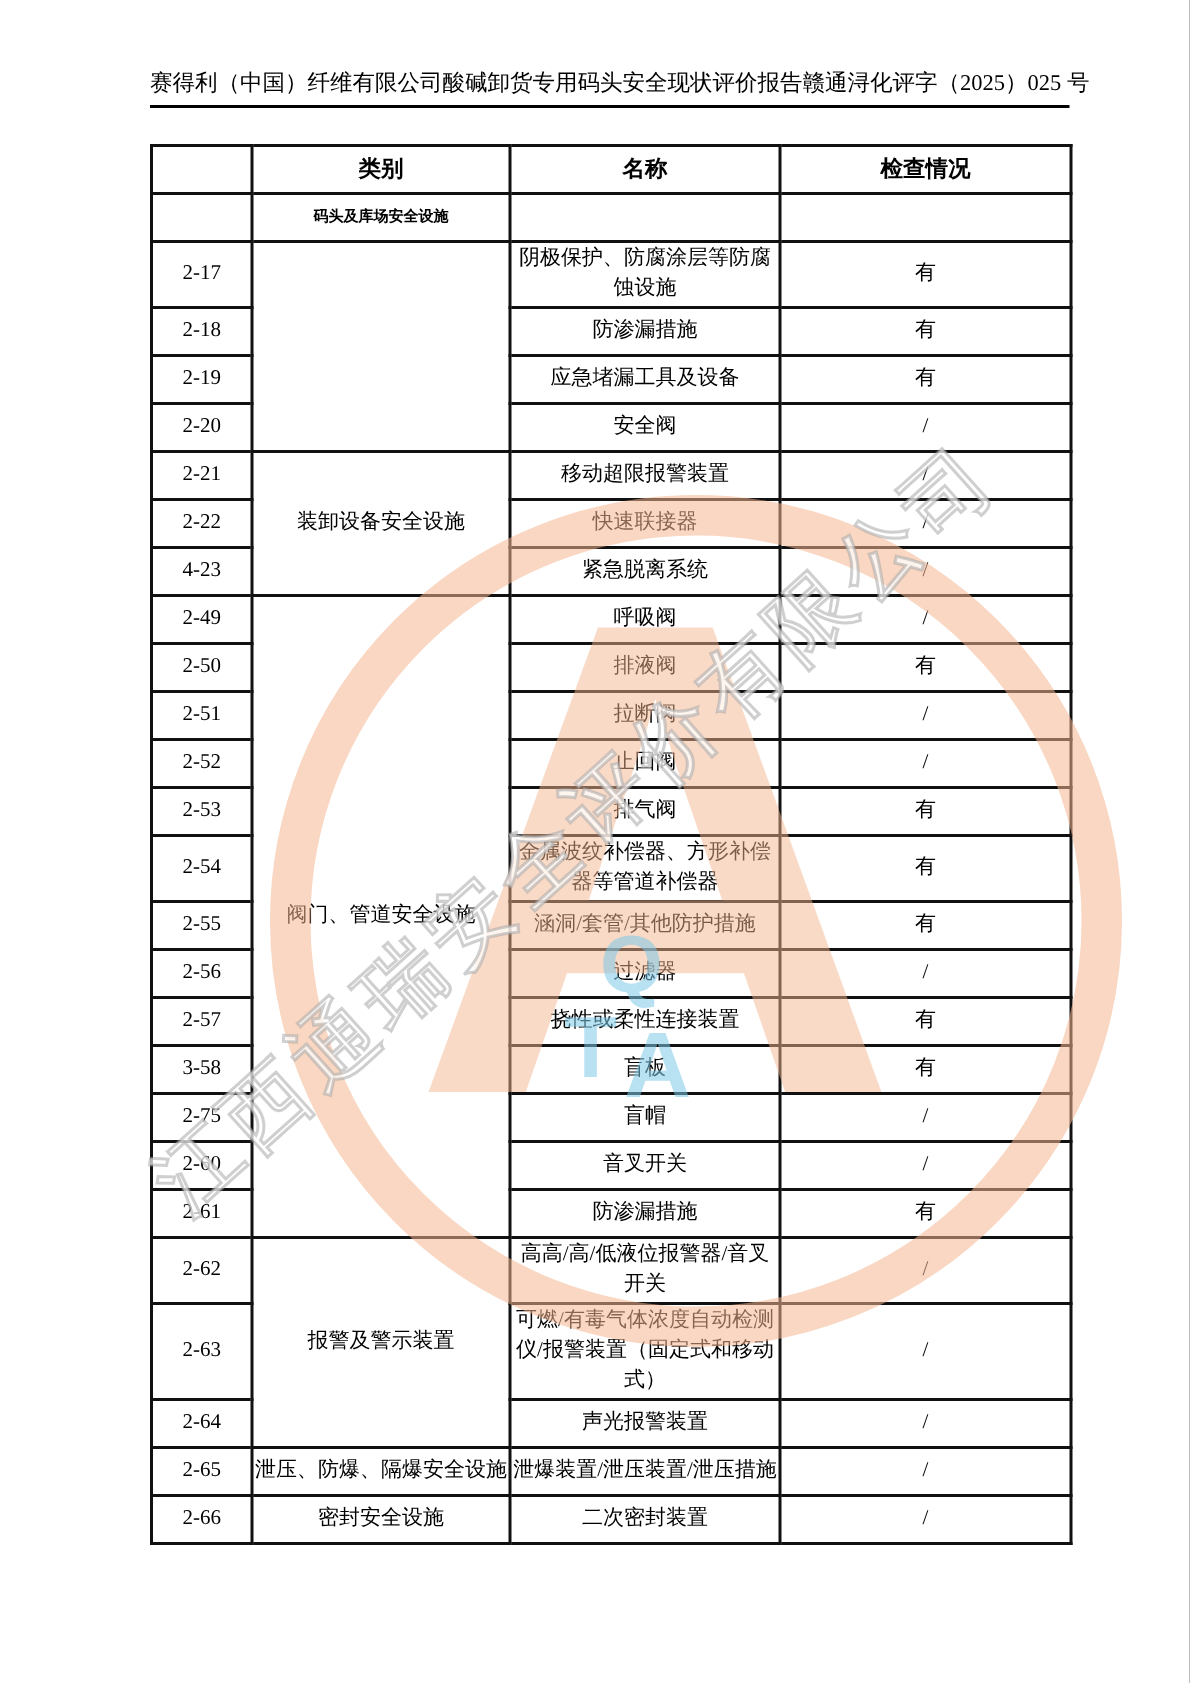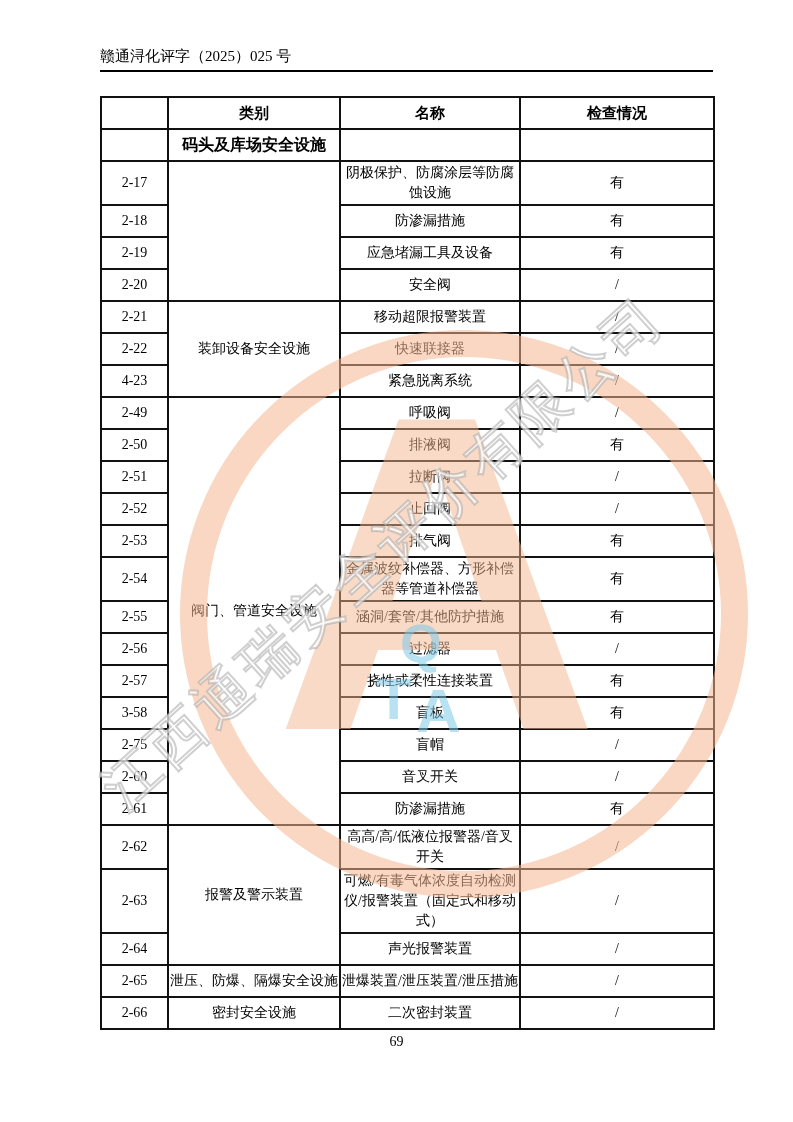--- a/index.html
+++ b/index.html
@@ -39,21 +39,21 @@
     font-size:14px;
     line-height:20px;
     padding:1px 1px;
     font-weight:normal;
     word-break:break-all;
   }
   table.checklist tr{height:32px;}
   tr.head-row{height:33px;}
   tr.head-row th{font-weight:bold;font-size:15px;margin-top:44px;}
   tr.section-row{height:32px;}
-  tr.section-row td.category-cell{font-weight:bold;font-size:16px;}
+  tr.section-row td.category-cell{font-weight:bold;font-size:10px;}
   td.num-cell{font-size:14px;}
   td.check-cell{font-size:15px;}
   
   .wm{position:absolute;pointer-events:none;}
   .wm-ring{
     left:180px;top:330px;width:514px;height:514px;
     border:27px solid rgba(244,182,143,0.55);
     border-radius:50%;
     z-index:3;
   }
@@ -90,20 +90,21 @@
     text-align:center;font-size:14px;
     z-index:2;
   }
 </style>
 </head>
 <body>
 
 <div class="page">
 
   <div class="doc-header">
+    <span class="left">赛得利（中国）纤维有限公司酸碱卸货专用码头安全现状评价报告</span>
     <span class="right">赣通浔化评字（2025）025 号</span>
   </div>
 
   <div class="wm wm-ring"></div>
   <div class="wm wm-bigA">A</div>
   <div class="wm wm-letter wm-q">Q</div>
   <div class="wm wm-letter wm-t">T</div>
   <div class="wm wm-letter wm-a">A</div>
   <div class="wm wm-diag">江西通瑞安全评价有限公司</div>
 
@@ -256,15 +257,14 @@
         </tr>
         <tr class="data-row">
           <td class="num-cell">2-66</td>
           <td class="category-cell" rowspan="1">密封安全设施</td>
           <td class="name-cell">二次密封装置</td>
           <td class="check-cell">/</td>
         </tr>
       </tbody>
   </table>
 
-  <div class="page-footer">69</div>
 
 </div>
 
 </body></html>

